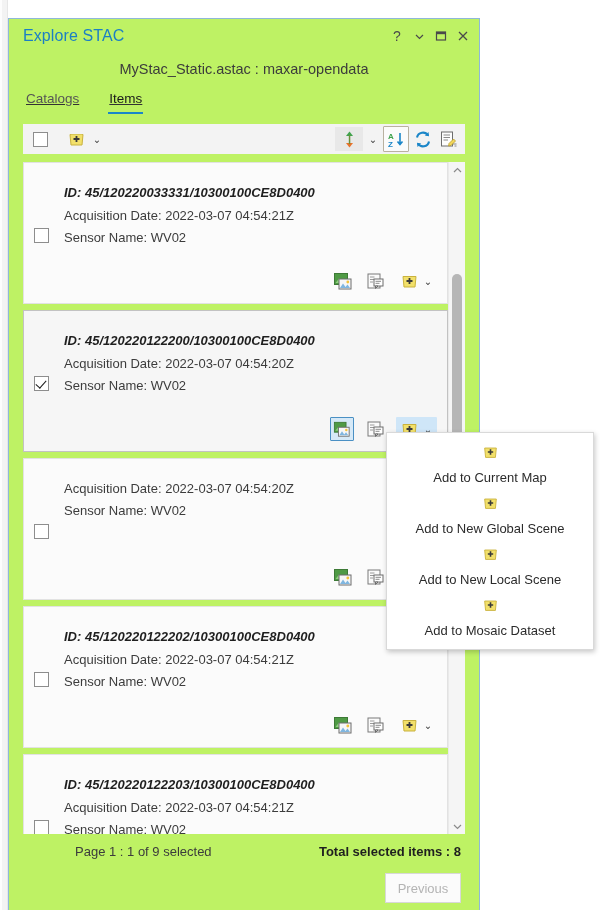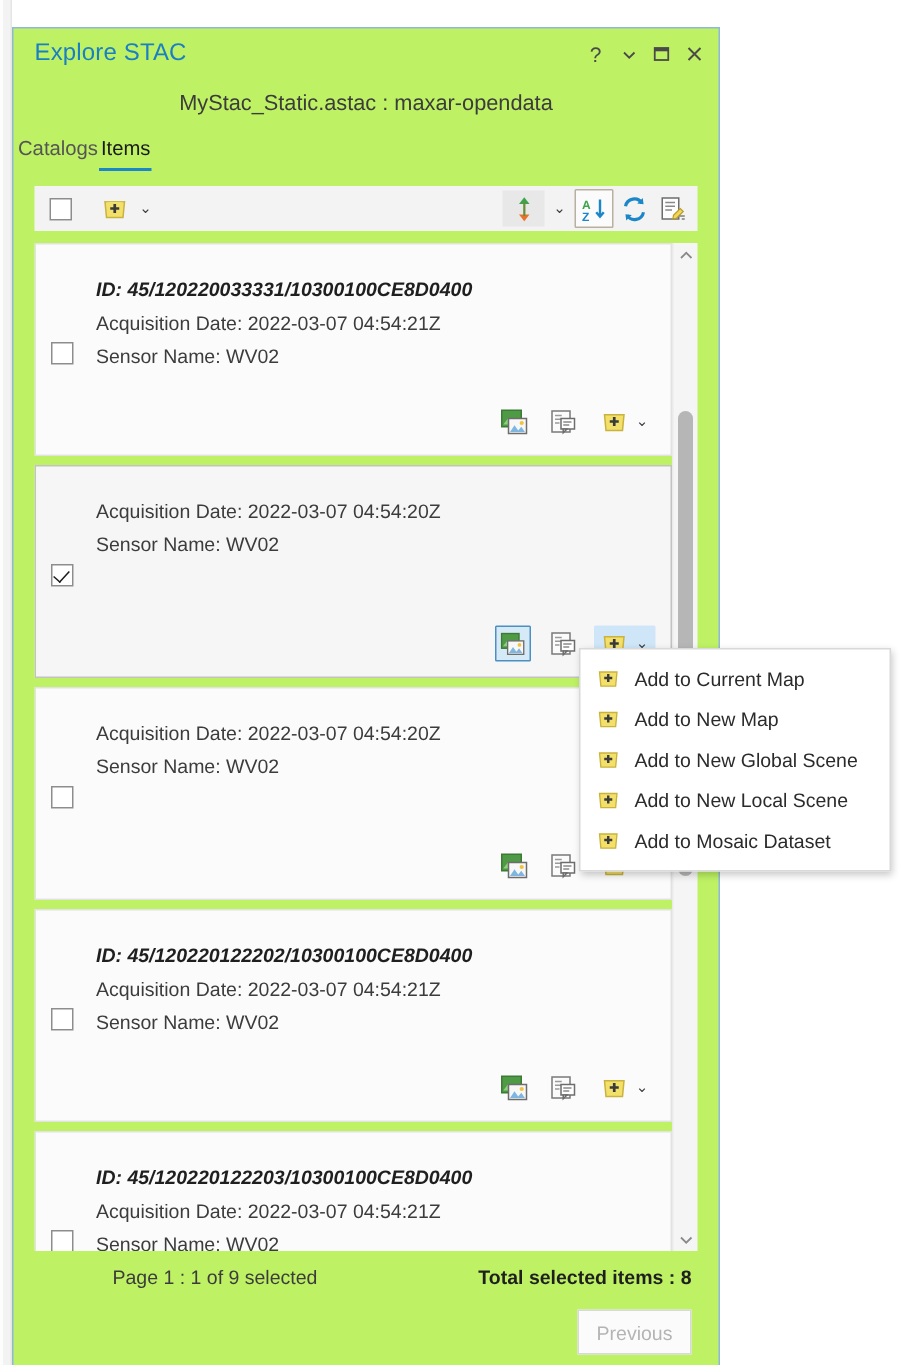--- a/index.html
+++ b/index.html
@@ -83,23 +83,24 @@
     text-align: center;
     font-size: 14.5px;
     color: #3c3c3c;
     padding: 8px 0 4px 0;
     flex: 0 0 auto;
   }
 
   
   .tabs {
     display: flex;
-    gap: 0;
-    padding: 8px 0 0 2px;
+    gap: 28px;
+    padding: 8px 0 0 16px;
     flex: 0 0 auto;
+    text-decoration: underline;
   }
   .tab {
     font-size: 13.5px;
     color: #555555;
     padding: 2px 1px 6px 1px;
     border-bottom: 2px solid transparent;
     cursor: default;
   }
   .tab.active {
     color: #1a1a1a;
@@ -327,20 +328,21 @@
   }
   .menu-item {
     display: flex;
     align-items: center;
     gap: 9px;
     padding: 5px 10px;
     font-size: 13px;
     color: #2b2b2b;
     white-space: nowrap;
     cursor: default;
+    flex-direction: column;
   }
   .menu-item .mi-icon {
     width: 17px;
     flex: 0 0 17px;
     display: flex;
     align-items: center;
     justify-content: center;
   }
   svg { display: block; }
 </style>
@@ -478,20 +480,21 @@
             <span class="caret">⌄</span>
           </div>
         </div>
       </div>
 
       <div class="card selected">
         <div class="card-check">
           <span class="chk checked"></span>
         </div>
         <div class="card-body">
+          <div class="card-id">ID: 45/120220122200/10300100CE8D0400</div>
           <div class="card-line">Acquisition Date: 2022-03-07 04:54:20Z</div>
           <div class="card-line">Sensor Name: WV02</div>
         </div>
         <div class="card-actions">
           <div class="act framed">
             <svg width="18" height="17" viewBox="0 0 20 19">
               <rect x="1.5" y="1.5" width="13" height="11" fill="#4f9a45" stroke="#3d7a36" stroke-width="1"></rect>
               <path d="M2.5 11 L6 6.5 L9 10 L11.5 7.5 L13.5 11 Z" fill="#8fd07e"></path>
               <rect x="6" y="7" width="12" height="10" fill="#f7f7f7" stroke="#6d6d6d" stroke-width="1"></rect>
               <path d="M7 16 L10 11.5 L12.5 15 L14.5 12.5 L17 16 Z" fill="#7fb6e0"></path>
@@ -647,29 +650,20 @@
     </span>
     <span>Add to Current  Map</span>
   </div>
   <div class="menu-item">
     <span class="mi-icon">
       <svg width="17" height="17" viewBox="0 0 19 19">
         <path d="M3 4.5 L16 4.5 L15 15 L4 15 Z" fill="#f2e06a" stroke="#c9b23e" stroke-width="1"></path>
         <path d="M9.5 6 L9.5 12 M6.5 9 L12.5 9" stroke="#3a3a3a" stroke-width="1.8"></path>
       </svg>
     </span>
-    <span>Add to New Map</span>
-  </div>
-  <div class="menu-item">
-    <span class="mi-icon">
-      <svg width="17" height="17" viewBox="0 0 19 19">
-        <path d="M3 4.5 L16 4.5 L15 15 L4 15 Z" fill="#f2e06a" stroke="#c9b23e" stroke-width="1"></path>
-        <path d="M9.5 6 L9.5 12 M6.5 9 L12.5 9" stroke="#3a3a3a" stroke-width="1.8"></path>
-      </svg>
-    </span>
     <span>Add to New Global Scene</span>
   </div>
   <div class="menu-item">
     <span class="mi-icon">
       <svg width="17" height="17" viewBox="0 0 19 19">
         <path d="M3 4.5 L16 4.5 L15 15 L4 15 Z" fill="#f2e06a" stroke="#c9b23e" stroke-width="1"></path>
         <path d="M9.5 6 L9.5 12 M6.5 9 L12.5 9" stroke="#3a3a3a" stroke-width="1.8"></path>
       </svg>
     </span>
     <span>Add to New Local Scene</span>

